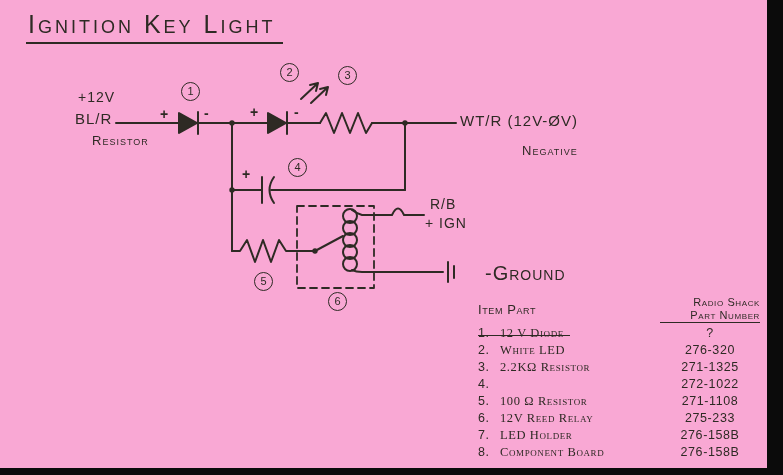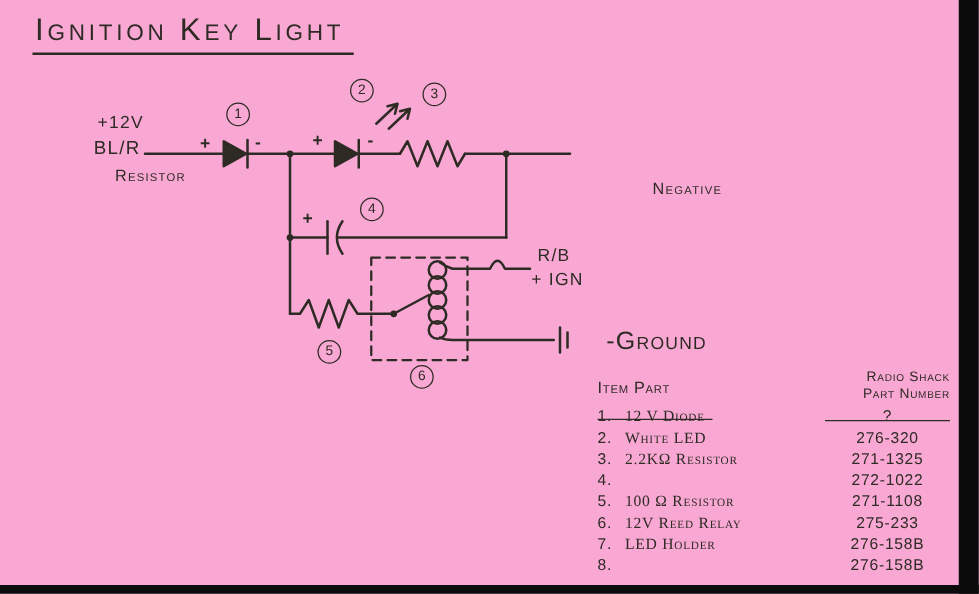--- a/index.html
+++ b/index.html
@@ -51,21 +51,21 @@
   .ph-left {
     position: absolute; left: 2px; top: 6px;
     width: 92px; font-size: 13px;
     border-bottom: 1.6px solid #2e2a24; padding-bottom: 18px;
   }
   .ph-right {
     position: absolute; left: 184px; top: 0;
     width: 100px; text-align: right;
     font-size: 11px; line-height: 12.5px;
   }
-  .ph-right .u { border-bottom: 1.6px solid #2e2a24; padding-bottom: 15px; }
+  .ph-right .u { border-bottom: 1.6px solid #2e2a24; padding-bottom: 1px; }
   .t-row { position: absolute; left: 0; width: 300px; height: 17px; white-space: nowrap; }
   .t-num { position: absolute; left: 2px; }
   .t-part { position: absolute; left: 24px; font-family: Liberation Serif, serif; }
   .t-pn { position: absolute; left: 184px; width: 100px; text-align: center; }
   .scan-right {
     position: absolute; top: 0; right: 0;
     width: 16px; height: 100%; background: #0b0b0b;
   }
   .scan-bottom {
     position: absolute; left: 0; bottom: 0;
@@ -143,20 +143,21 @@
   <div class="lbl" style="left:78px;top:89px;font-size:14px">+12V</div>
   <div class="lbl" style="left:75px;top:110px;font-size:15px">BL/R</div>
   <div class="lbl" style="left:92px;top:133px;font-size:13px">Resistor</div>
 
   <div class="lbl sign" style="left:160px;top:106px">+</div>
   <div class="lbl sign" style="left:204px;top:105px">-</div>
   <div class="lbl sign" style="left:250px;top:104px">+</div>
   <div class="lbl sign" style="left:294px;top:104px">-</div>
   <div class="lbl sign" style="left:242px;top:166px">+</div>
 
+  <div class="lbl" style="left:460px;top:112px;font-size:15px">WT/R (12V-ØV)</div>
   <div class="lbl" style="left:522px;top:143px;font-size:13px">Negative</div>
 
   <div class="lbl" style="left:430px;top:196px;font-size:14px">R/B</div>
   <div class="lbl" style="left:425px;top:215px;font-size:14px">+ IGN</div>
   <div class="lbl" style="left:485px;top:262px;font-size:20px">-Ground</div>
 
   <div class="callout" style="left:181px;top:82px">1</div>
   <div class="callout" style="left:280px;top:63px">2</div>
   <div class="callout" style="left:338px;top:66px">3</div>
   <div class="callout" style="left:288px;top:158px">4</div>
@@ -200,19 +201,20 @@
       <span class="t-part">12V Reed Relay</span>
       <span class="t-pn">275-233</span>
     </div>
     <div class="t-row" style="top:132px">
       <span class="t-num">7.</span>
       <span class="t-part">LED Holder</span>
       <span class="t-pn">276-158B</span>
     </div>
     <div class="t-row" style="top:149px">
       <span class="t-num">8.</span>
+      <span class="t-part">Component Board</span>
       <span class="t-pn">276-158B</span>
     </div>
   </div>
 
   <div class="scan-right"></div>
   <div class="scan-bottom"></div>
 </div>
 
 </body></html>

